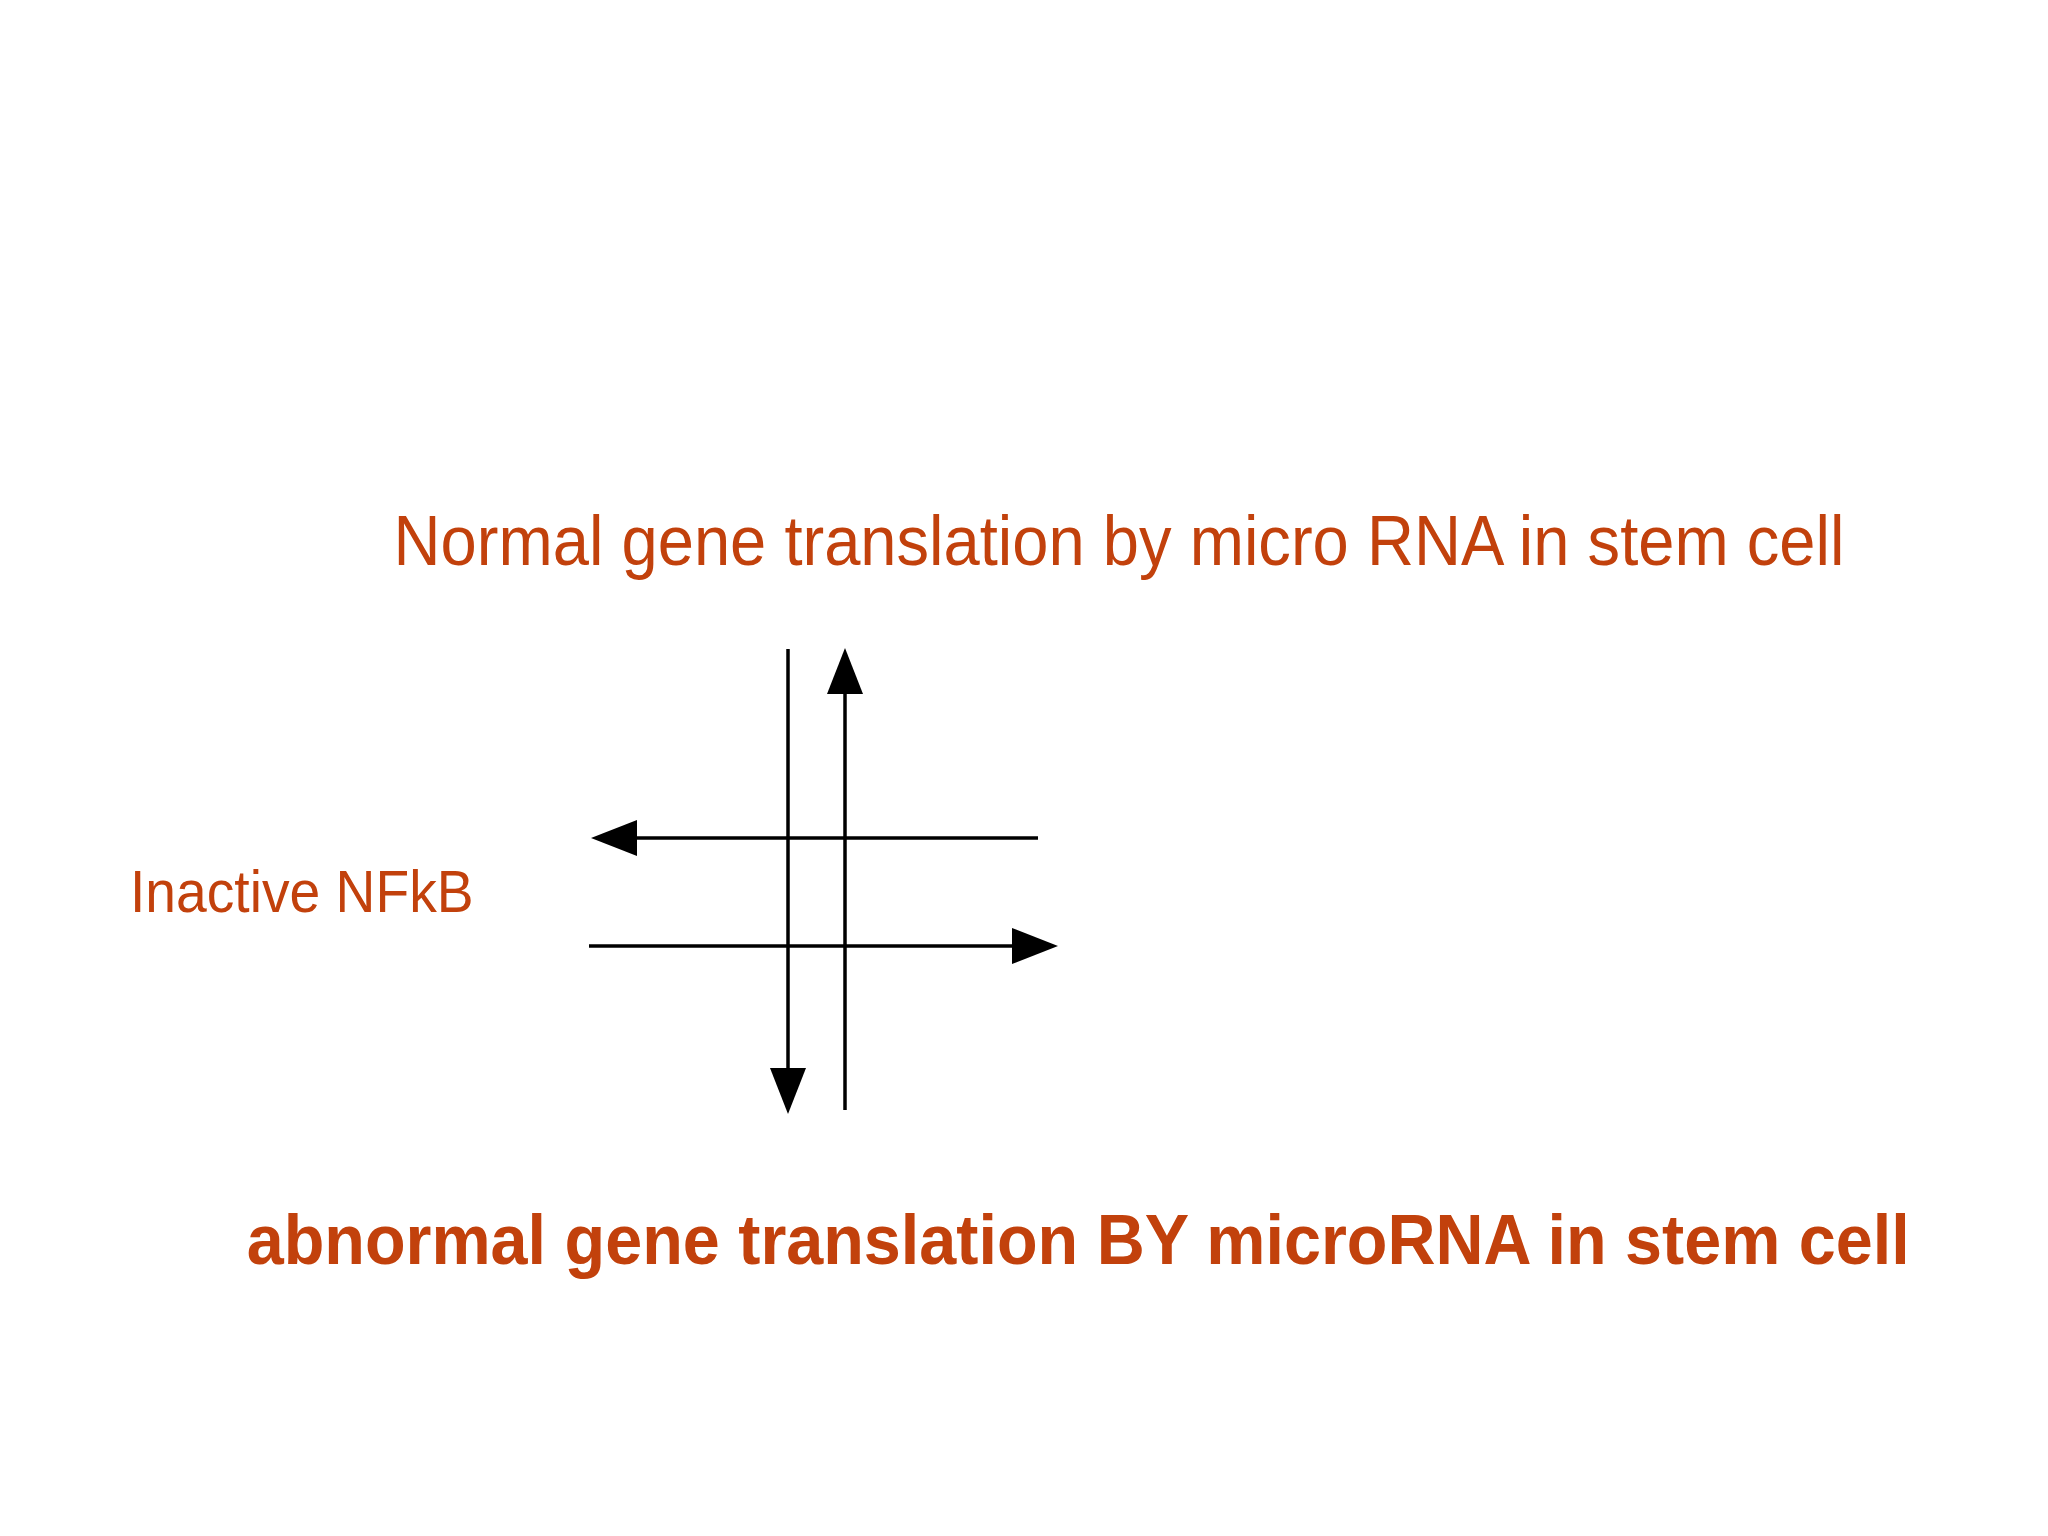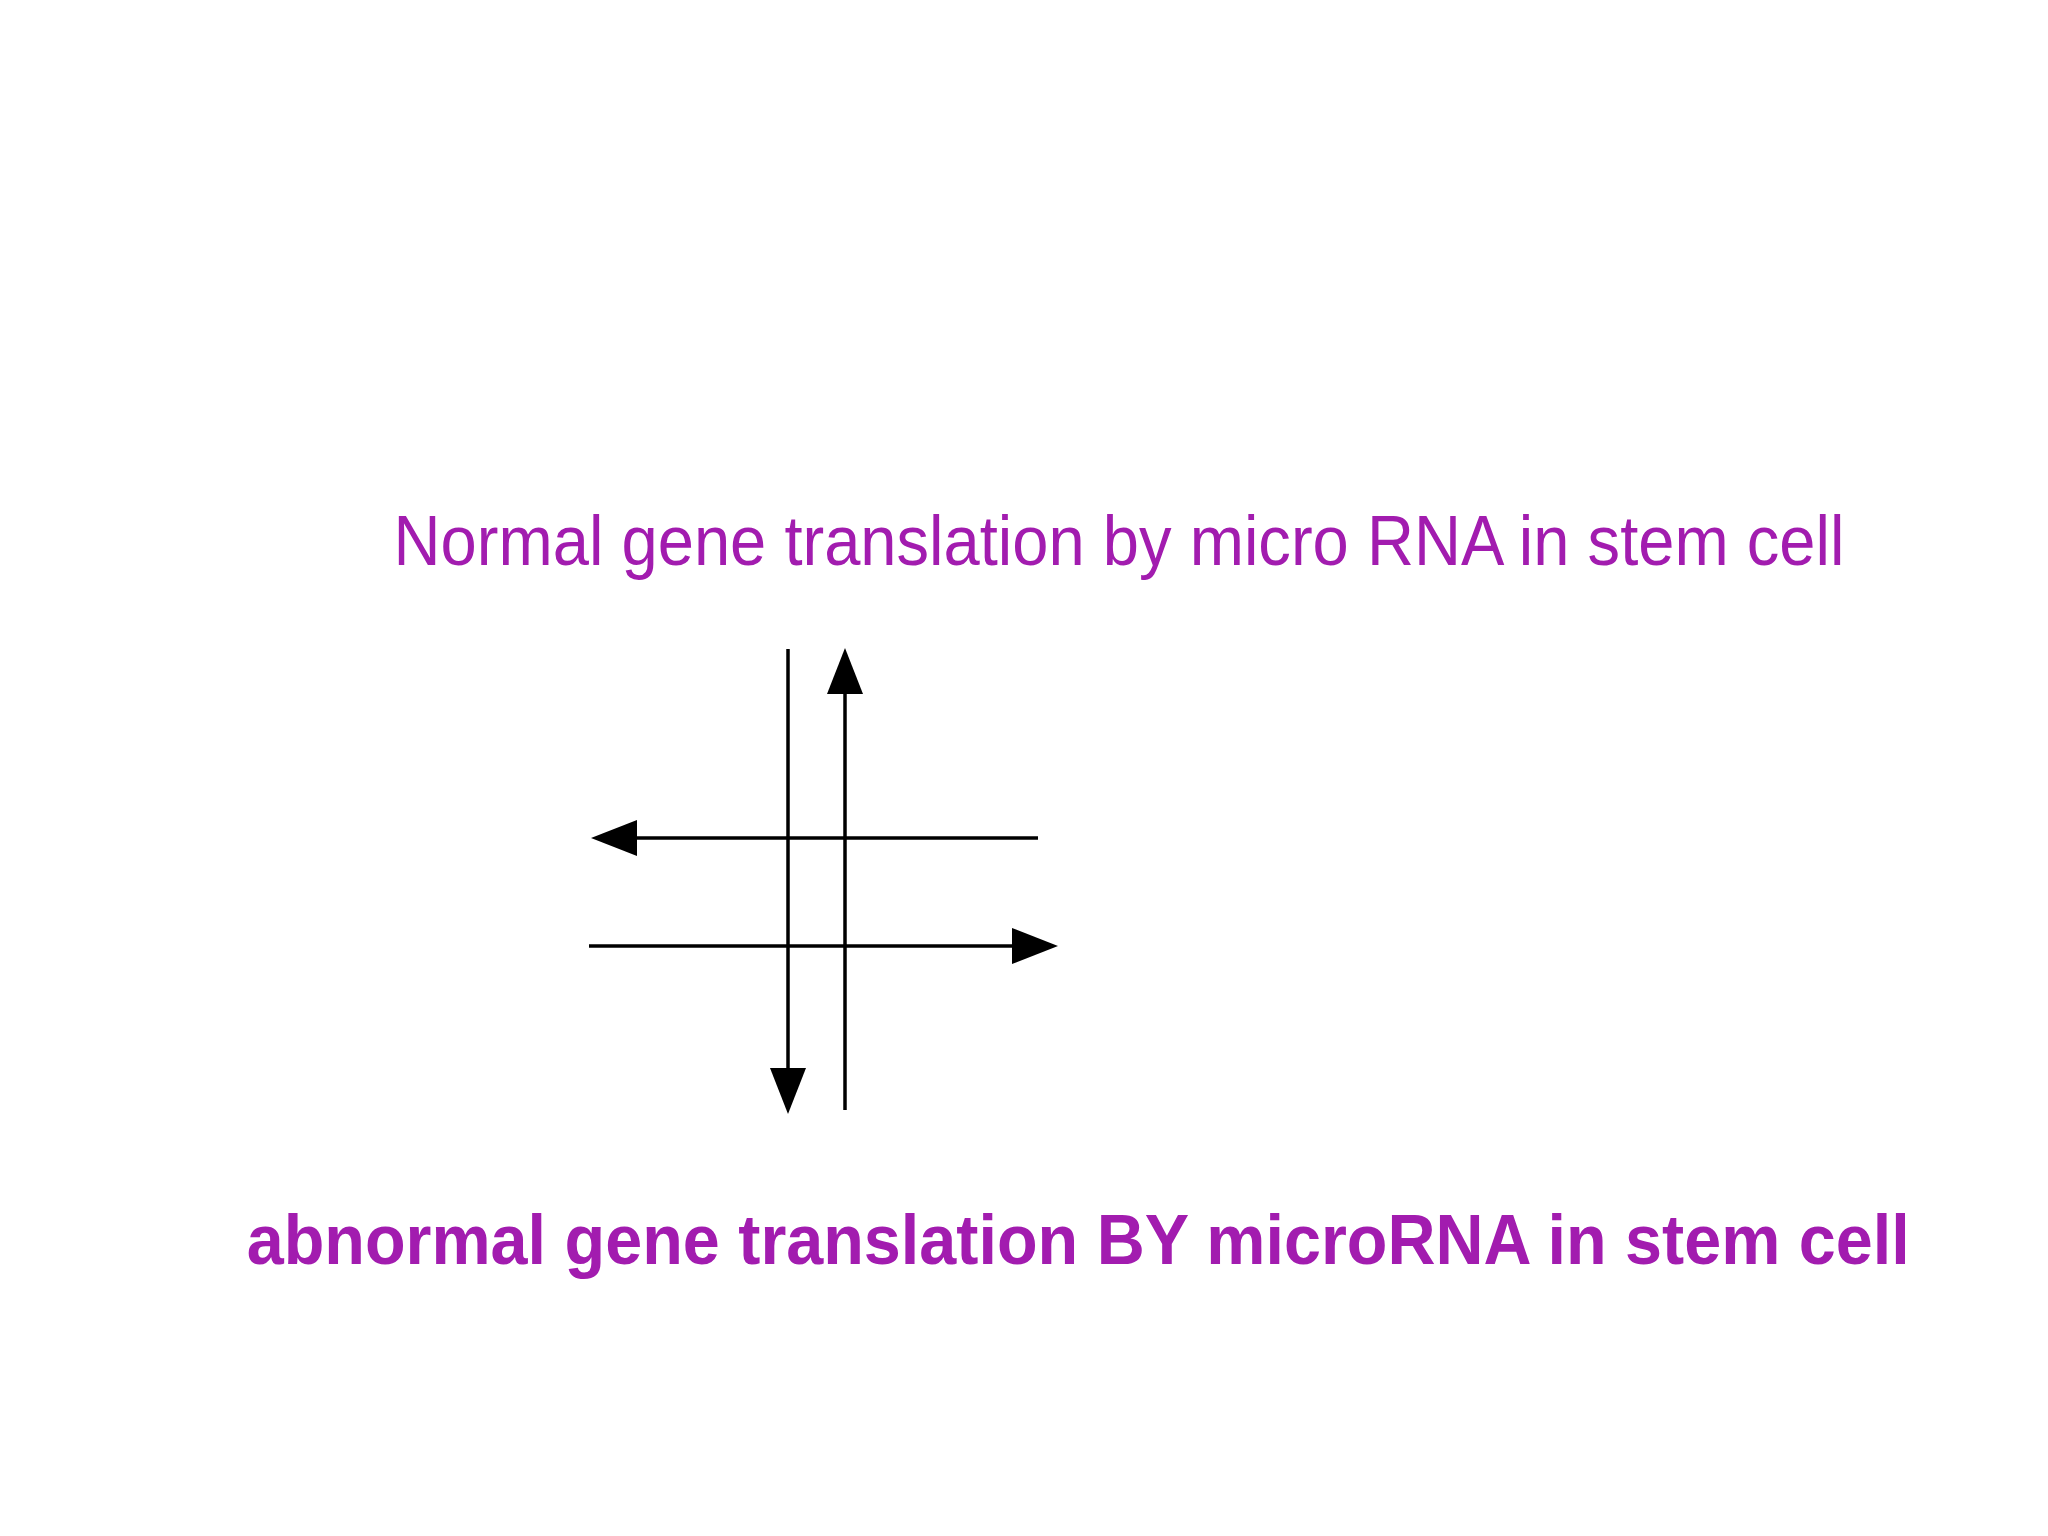--- a/index.html
+++ b/index.html
@@ -7,21 +7,21 @@
     padding: 0;
     background: #ffffff;
   }
   #slide {
     position: relative;
     width: 2048px;
     height: 1536px;
     background: #ffffff;
     overflow: hidden;
     font-family: "Liberation Sans", sans-serif;
-    color: #a21caf;
+    color: #c2410c;
   }
   .abs { position: absolute; }
   .title-box {
     left: 190px;
     right: 0;
     top: 506px;
     text-align: center;
     font-size: 70px;
     line-height: 1;
     white-space: nowrap;
@@ -118,20 +118,23 @@
       <line x1="635" y1="838" x2="1038" y2="838"></line>
       <polygon points="591,838 637,820 637,856"></polygon>
     </g>
 
     <g>
       <line x1="589" y1="946" x2="1014" y2="946"></line>
       <polygon points="1058,946 1012,928 1012,964"></polygon>
     </g>
   </svg>
 
+  <div id="left-label" class="abs side-label">
+    <span class="squeeze">Inactive NFkB</span>
+  </div>
 
 
 
   <div class="abs bottom-box">
     <span class="squeeze">abnormal gene translation BY microRNA in stem cell</span>
   </div>
 
 </div>
 
 </body></html>

